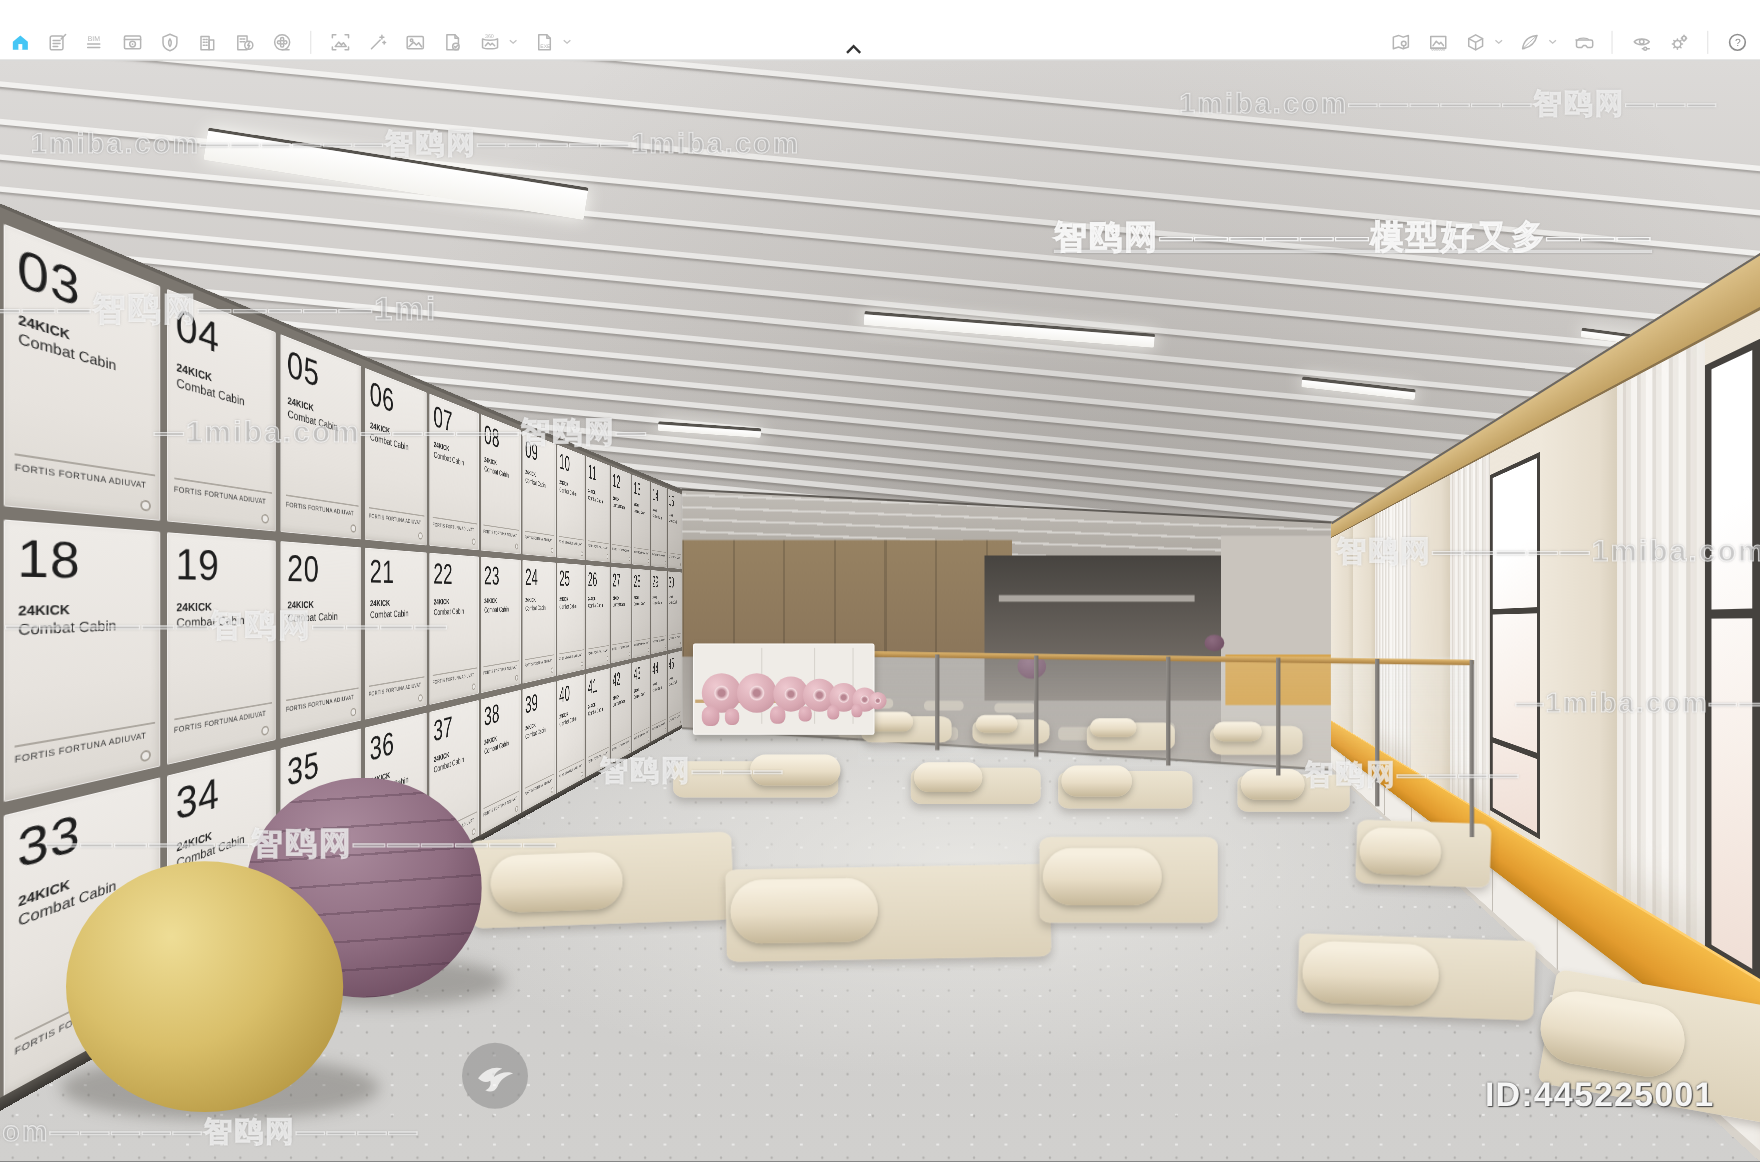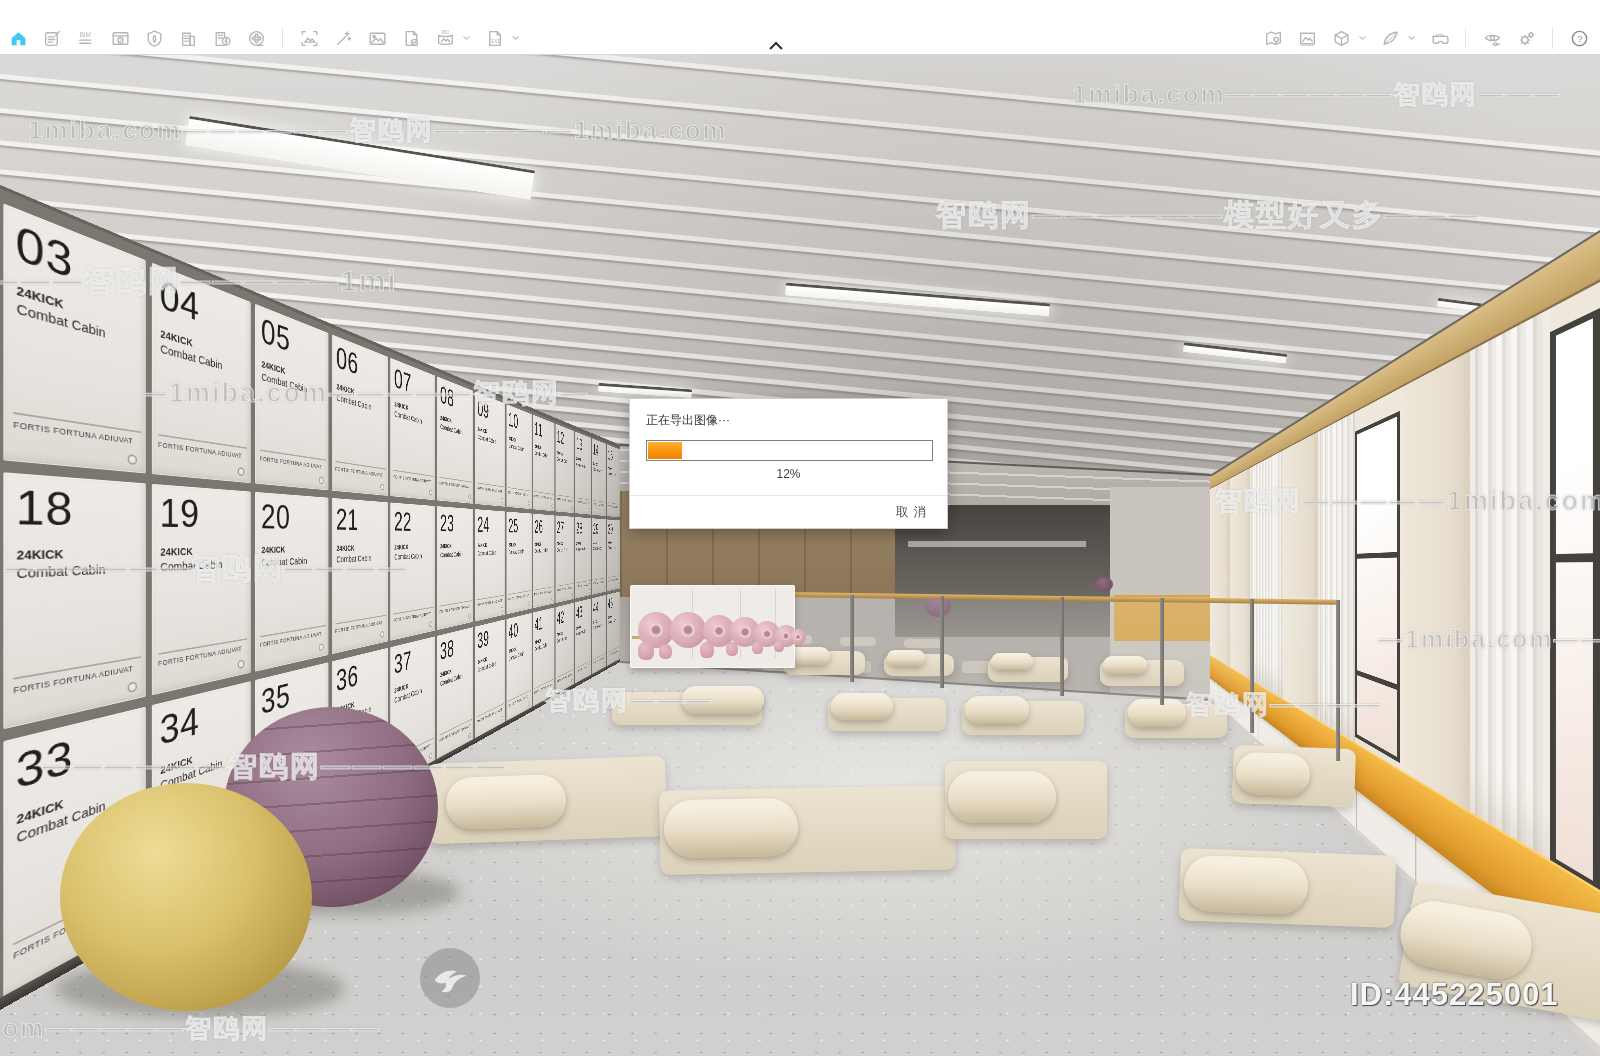--- a/index.html
+++ b/index.html
@@ -796,21 +796,21 @@
       </div>
 
     <div class="ball-shadow" style="left:55px;top:905px;width:290px;height:58px;"></div>
     <div class="ball-shadow" style="left:235px;top:815px;width:225px;height:45px;"></div>
     <div class="ball ball-purple" style="left:224px;top:652px;width:214px;height:200px;"></div>
     <div class="ball ball-yellow" style="left:60px;top:728px;width:252px;height:228px;"></div>
 
     <div id="watermarks">
         <div class="wm" style="left: 1072px; top: 22px; font-size: 26px;">1miba.com——————智鸥网———</div>
         <div class="wm" style="left: 28px; top: 58px; font-size: 26px;">1miba.com——————智鸥网—————1miba.com</div>
-        <div class="wm" style="left: 936px; top: 140px; font-size: 30px;">智鸥网——————模型好又多———</div>
+        <div class="wm" style="left: 958px; top: 140px; font-size: 30px; text-decoration: underline;">智鸥网——————模型好又多———</div>
         <div class="wm" style="left: -12px; top: 206px; font-size: 30px;">———智鸥网—————1mi</div>
         <div class="wm" style="left: 140px; top: 320px; font-size: 27px;">—1miba.com—————智鸥网—</div>
         <div class="wm" style="left: 1215px; top: 428px; font-size: 27px;">智鸥网—————1miba.com</div>
         <div class="wm" style="left: 5px; top: 494px; font-size: 29px;">——————智鸥网————</div>
         <div class="wm" style="left: 1378px; top: 570px; font-size: 25px;">—1miba.com——</div>
         <div class="wm" style="left: 42px; top: 692px; font-size: 29px;">——————智鸥网——————</div>
         <div class="wm" style="left: 1186px; top: 632px; font-size: 26px;">智鸥网————</div>
         <div class="wm" style="left: 545px; top: 628px; font-size: 26px;">智鸥网———</div>
         <div class="wm" style="left: -40px; top: 956px; font-size: 26px;">a.com—————智鸥网————</div>
       </div>
@@ -818,23 +818,14 @@
     <div class="wm-banner">
       <div class="wm-logo">
         <svg width="44" height="44" viewBox="0 0 40 40">
             <path fill="#ffffff" d="M6 22 C12 14 20 12 26 14 C22 16 20 18 19 21 C24 17 31 16 35 18 C28 20 24 24 22 29 C20 33 16 34 12 32 C16 30 17 27 16 24 C13 26 9 25 6 22 Z"></path>
           </svg>
       </div>
     </div>
     <div class="wm-corner-id">ID:445225001</div>
   </div>
 
-  <div class="dialog">
-    <div class="dlg-title">正在导出图像···</div>
-    <div class="dlg-bar">
-      <div class="dlg-fill" id="dlg-fill" style="width: 12%;"></div>
-    </div>
-    <div class="dlg-pct">12%</div>
-    <div class="dlg-hr"></div>
-    <div class="dlg-cancel">取消</div>
-  </div>
 
 </div>
 
 </body></html>

